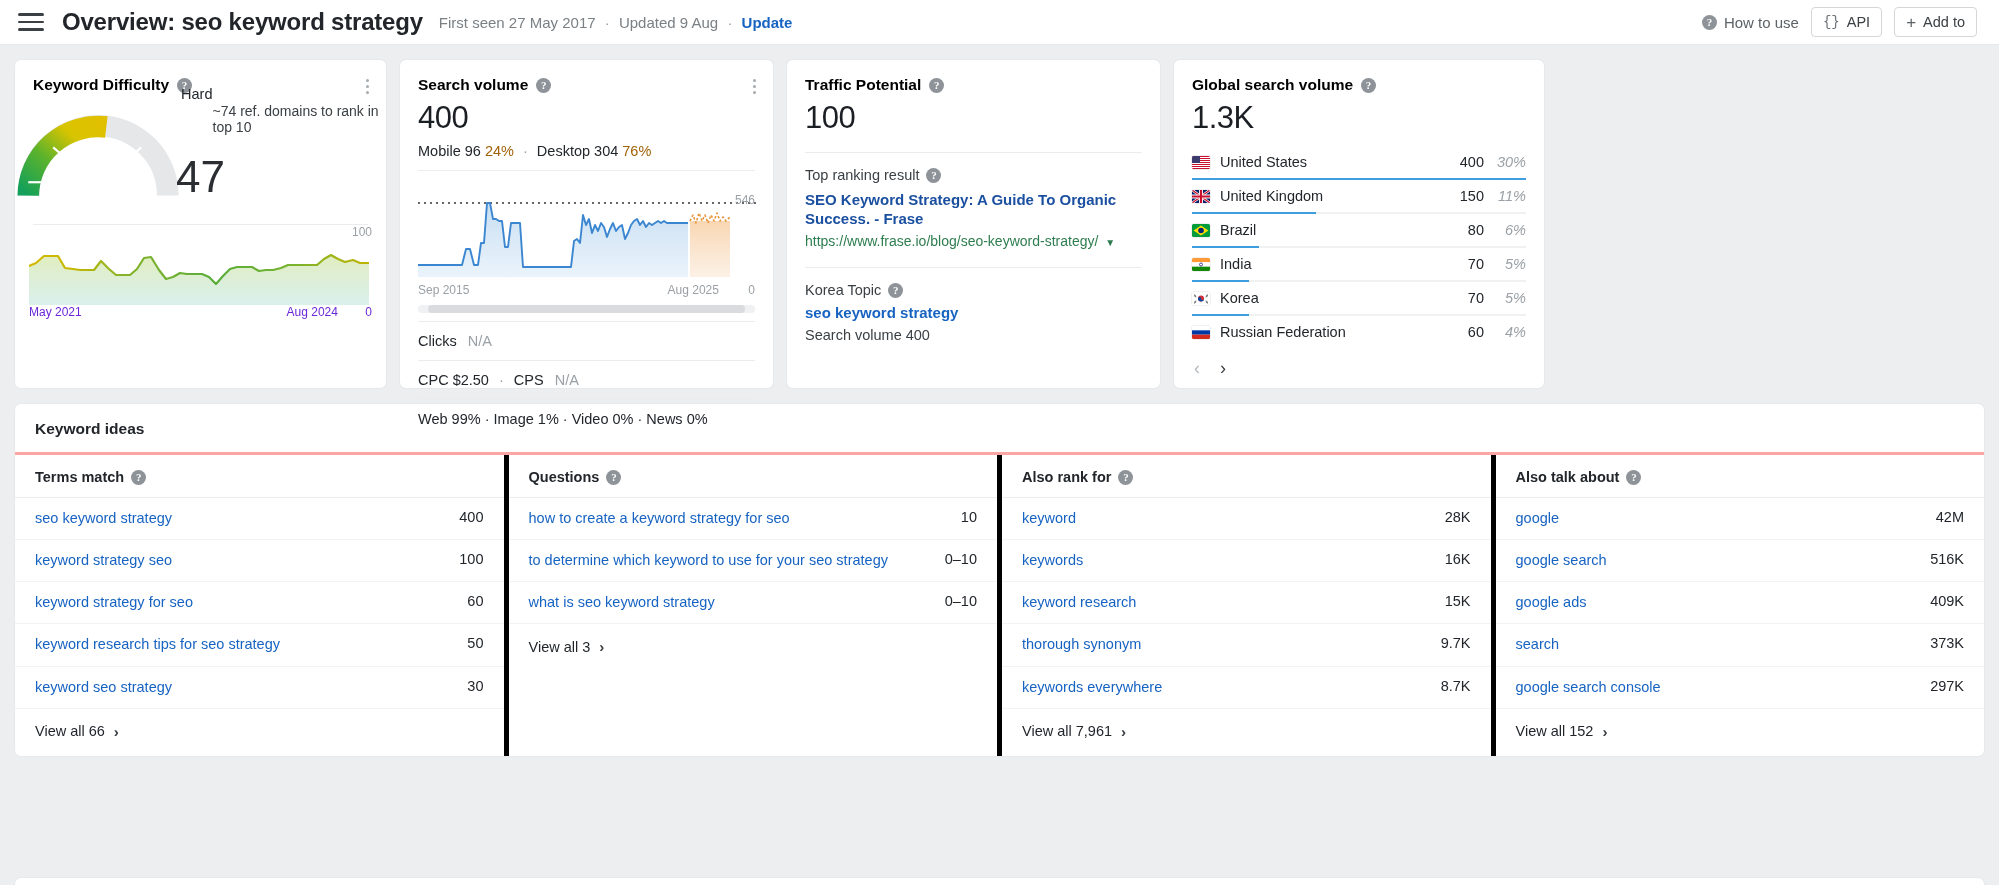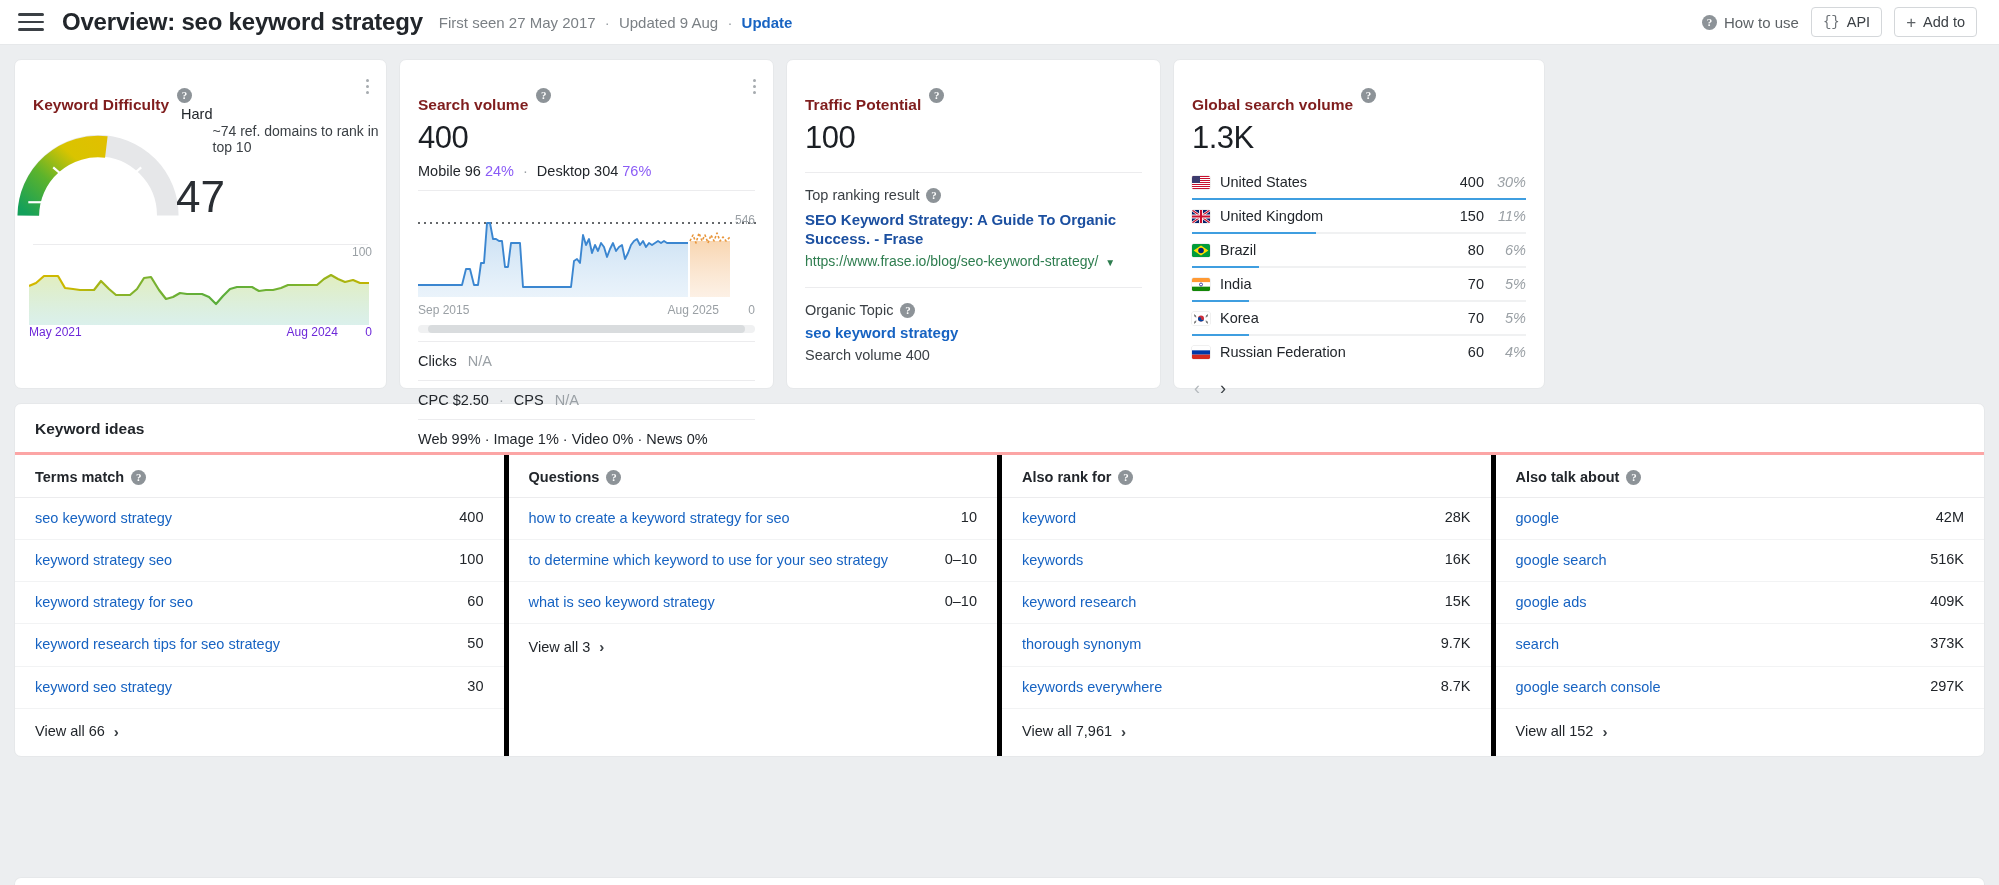--- a/index.html
+++ b/index.html
@@ -42,39 +42,39 @@
 
   
   .cards { display:flex; gap:12px; padding: 14px 14px 0 14px; }
   .card { background:#fff; border-radius:7px; border:1px solid #e6e8ea; position:relative; }
   .c1 { width:373px; height:330px; }
   .c2 { width:375px; height:330px; }
   .c3 { width:375px; height:330px; }
   .c4 { width:372px; height:330px; }
 
   .card-head { display:flex; align-items:center; gap:8px; padding: 16px 18px 0 18px; }
-  .card-title { font-size:15.5px; font-weight:700; color:#7f1d1d;margin-top:20px; }
+  .card-title { font-size:15.5px; font-weight:700; color:#000000; }
   .kebab { position:absolute; right:14px; top:16px; display:flex; flex-direction:column; gap:2.6px; cursor:pointer; padding:3px; }
   .kebab i { width:3.4px;height:3.4px;border-radius:50%;background:#a6abaf;display:block; }
 
   .big-num { font-size:31px; font-weight:400; color:#1b1f24; padding: 6px 18px 0 18px; letter-spacing:-0.5px; }
 
   
   .gauge-wrap { display:flex; align-items:flex-start; margin-top:6px; position:relative; }
   .gauge-val { position:absolute; top:52px; left:0; right:0; text-align:center; font-size:44px; font-weight:400; color:#2a2e33; }
   .gauge-label { font-size:14.5px; font-weight:400; color:#22262b; margin-top:-14px; }
   .gauge-sub { font-size:14px; color:#3b4045; margin-top:3px; }
   .kd-divider { height:1px; background:#ececee; margin:16px 18px 0 18px; }
   .kd-chart { position:relative; margin-top:4px; }
   .kd-axis { display:flex; justify-content:space-between; padding: 0 14px; font-size:12px; color:#6d28d9; margin-top:-4px; }
   .kd-max { position:absolute; right:14px; top:-4px; font-size:12px; color:#9aa0a5; }
 
   
   .sv-sub { font-size:14.5px; color:#22262b; padding: 7px 18px 0 18px; }
-  .sv-sub .pct { color:#8b5cf6; }
+  .sv-sub .pct { color:#a16207; }
   .sv-sub .sep { color:#9aa0a5; margin:0 5px; }
   .hr { height:1px; background:#ececee; }
   .sv-chart { position:relative; margin: 10px 0 0 0; }
   .sv-axis { display:flex; justify-content:space-between; padding:0 18px; font-size:12px; color:#9aa0a5; margin-top:2px; }
   .sv-y-max { position:absolute; right:18px; top:12px; font-size:12px; color:#9aa0a5; }
   .scrollbar { height:8px; background:#f0f1f2; border-radius:4px; margin: 8px 18px 0 18px; position:relative; }
   .scrollbar .thumb { position:absolute; left:3%; width:94%; top:0; bottom:0; background:#d9dcde; border-radius:4px; cursor:pointer; }
   .sv-row { font-size:14.5px; padding: 11px 18px; color:#22262b; }
   .sv-row .na { color:#9aa0a5; }
   .sv-row .sep { color:#9aa0a5; margin:0 6px; }
@@ -299,21 +299,21 @@
         <span>Top ranking result</span>
         <span class="qmark">?</span>
       </div>
       <div class="tp-link">SEO Keyword Strategy: A Guide To Organic Success. - Frase</div>
       <div class="tp-url">
         <span>https://www.frase.io/blog/seo-keyword-strategy/</span>
         <span class="caret">▼</span>
       </div>
       <div class="tp-divider" style="margin-top:18px"></div>
       <div class="tp-lbl">
-        <span>Organic Topic</span>
+        <span>Korea Topic</span>
         <span class="qmark">?</span>
       </div>
       <div class="tp-parent">seo keyword strategy</div>
       <div class="tp-vol">Search volume 400</div>
     </div>
 
     <div class="card c4">
       <div class="card-head">
         <span class="card-title">Global search volume</span>
         <span class="qmark">?</span>

